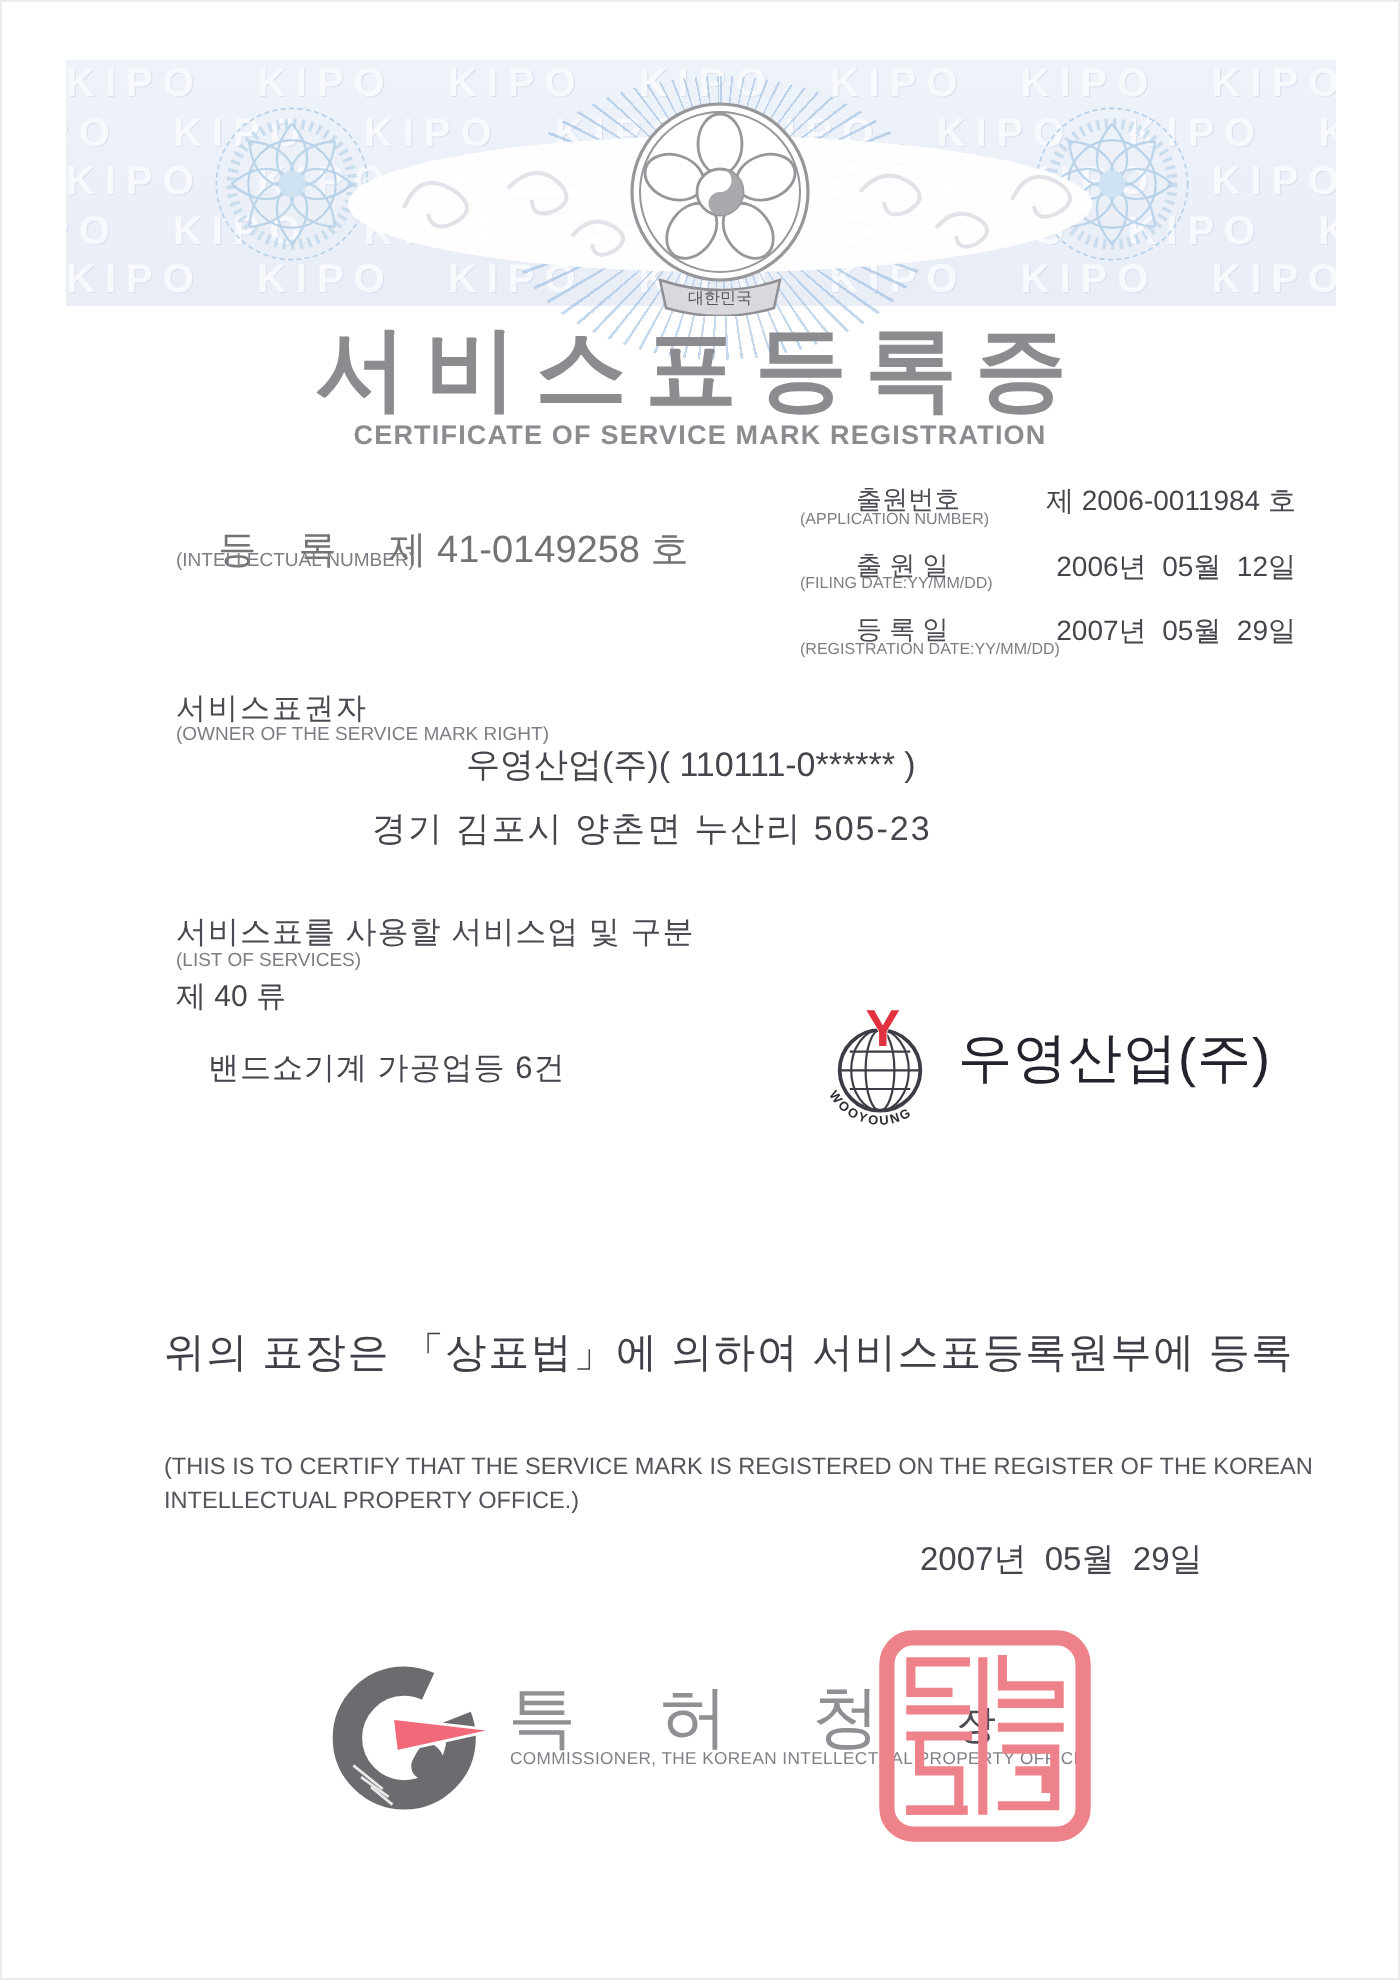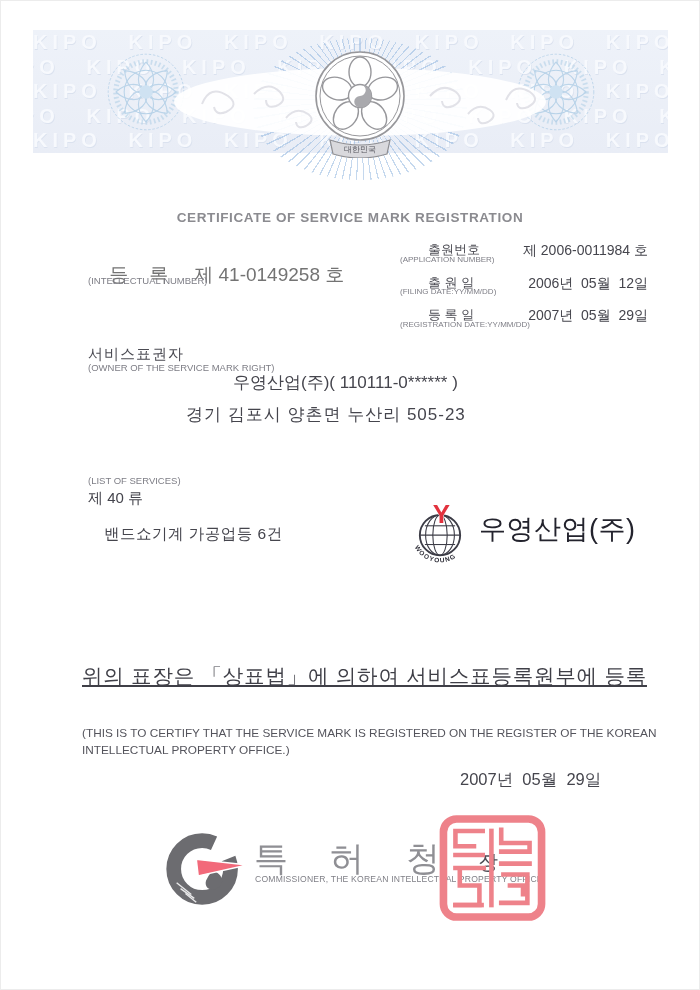--- a/index.html
+++ b/index.html
@@ -46,21 +46,21 @@
   .svc-label{position:absolute;left:88px;top:456px;font-size:15.5px;color:#4a4a52;letter-spacing:.5px;}
   .svc-sub{position:absolute;left:88px;top:475px;font-size:9.5px;color:#7d7d85;}
   .svc-class{position:absolute;left:88px;top:489px;font-size:15px;color:#45454d;white-space:pre;}
   .svc-items{position:absolute;left:104px;top:524px;font-size:15.5px;color:#45454d;letter-spacing:.5px;}
 
   
   .mark-logo{position:absolute;left:404px;top:497px;width:72px;height:72px;}
   .mark-company{position:absolute;left:479px;top:511px;font-size:27px;font-weight:normal;color:#23232d;letter-spacing:.5px;}
 
   
-  .stmt1{position:absolute;left:82px;top:662px;font-size:20.5px;color:#3f3f47;letter-spacing:.8px;white-space:pre;text-decoration:underline;}
+  .stmt1{position:absolute;left:82px;top:662px;font-size:20.5px;color:#3f3f47;letter-spacing:.8px;white-space:pre;}
   .stmt2{position:absolute;left:82px;top:694px;font-size:20.5px;color:#3f3f47;letter-spacing:2px;}
   .stmt-en1{position:absolute;left:82px;top:726px;font-size:11.8px;color:#54545c;white-space:nowrap;}
   .stmt-en2{position:absolute;left:82px;top:743px;font-size:11.8px;color:#54545c;}
   .issue-date{position:absolute;left:460px;top:769px;font-size:16.5px;color:#45454d;white-space:pre;}
 
   
   .kipo-logo{position:absolute;left:158px;top:820px;width:100px;height:98px;}
   .issuer-chars{position:absolute;left:254px;top:836px;width:186px;display:flex;justify-content:space-between;
         font-size:34px;color:#8f8f94;}
   .issuer-hidden{position:absolute;left:478px;top:849px;font-size:20px;color:#4c4c54;z-index:1;}
@@ -143,20 +143,21 @@
       <ellipse cx="0" cy="-24" rx="11" ry="15" transform="rotate(288)"></ellipse>
     </g>
     <circle r="11.5" fill="#ffffff" stroke="#97979b" stroke-width="1.4"></circle>
     <path d="M0,-11.5 A11.5,11.5 0 0 1 0,11.5 A5.75,5.75 0 0 1 0,0 A5.75,5.75 0 0 0 0,-11.5 Z" fill="#a9a9ad"></path>
     <g>
       <path d="M-30,44 Q0,54 30,44 L27,58 Q0,66 -27,58 Z" fill="#d9d9dd" stroke="#8f8f93" stroke-width="1.2"></path>
       <text x="0" y="55.5" text-anchor="middle" font-size="8" fill="#55555d">대한민국</text>
     </g>
   </svg>
 
+  <div class="title">서비스표등록증</div>
   <div class="subtitle">CERTIFICATE OF SERVICE MARK REGISTRATION</div>
 
   <div class="reg-line">
     <span>등    록</span><span class="reg-value">제 41-0149258 호</span>
   </div>
   <div class="reg-en">(INTELLECTUAL NUMBER)</div>
 
   <div class="details">
     <div class="drow">
       <span class="dlabel">출원번호</span>
@@ -173,20 +174,21 @@
       <span class="dsub">(REGISTRATION DATE:YY/MM/DD)</span>
       <span class="dvalue">2007년  05월  29일</span>
     </div>
   </div>
 
   <div class="owner-label">서비스표권자</div>
   <div class="owner-sub">(OWNER OF THE SERVICE MARK RIGHT)</div>
   <div class="owner-name">우영산업(주)( 110111-0****** )</div>
   <div class="owner-address">경기 김포시 양촌면 누산리 505-23</div>
 
+  <div class="svc-label">서비스표를 사용할 서비스업 및 구분</div>
   <div class="svc-sub">(LIST OF SERVICES)</div>
   <div class="svc-class">제 40 류</div>
   <div class="svc-items">밴드쇼기계 가공업등 6건</div>
 
   <svg class="mark-logo" viewBox="0 0 100 100">
     <circle cx="50" cy="53" r="28" fill="#ffffff" stroke="#3c3c46" stroke-width="2.6"></circle>
     <g fill="none" stroke="#3c3c46" stroke-width="1.5">
       <ellipse cx="50" cy="53" rx="10" ry="28"></ellipse>
       <ellipse cx="50" cy="53" rx="20" ry="28"></ellipse>
       <line x1="29" y1="40" x2="71" y2="40"></line>

